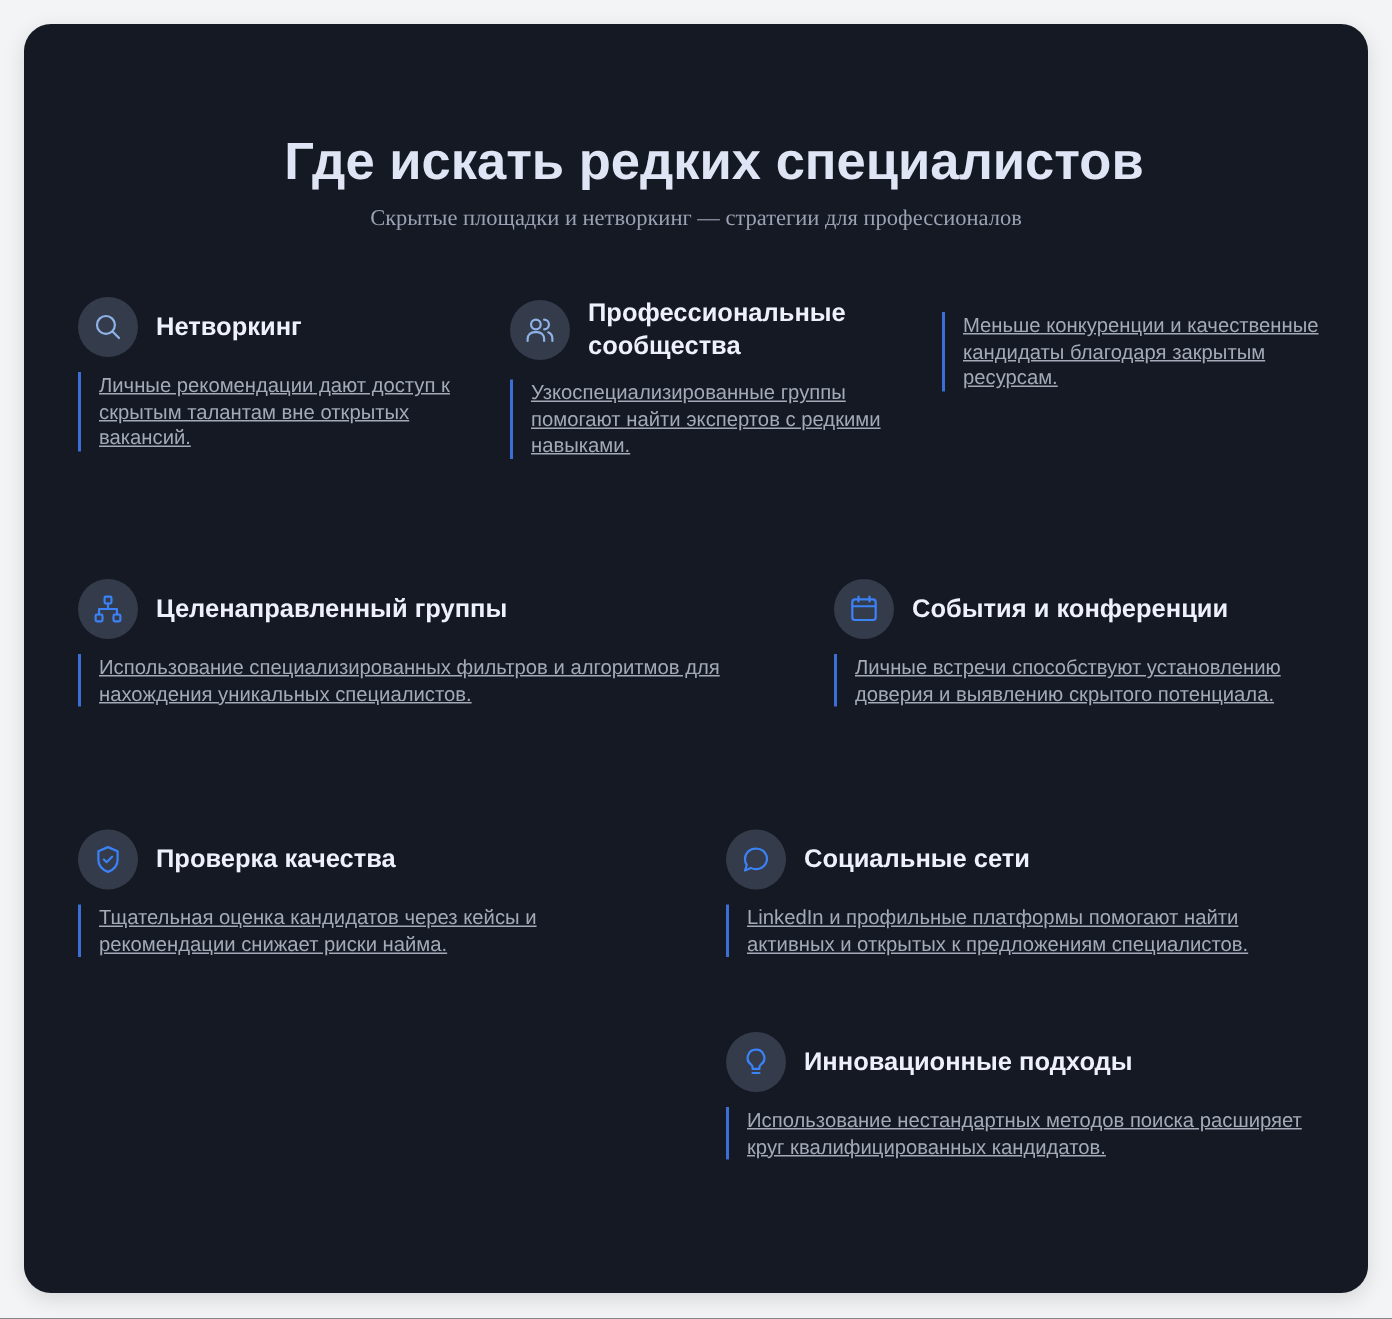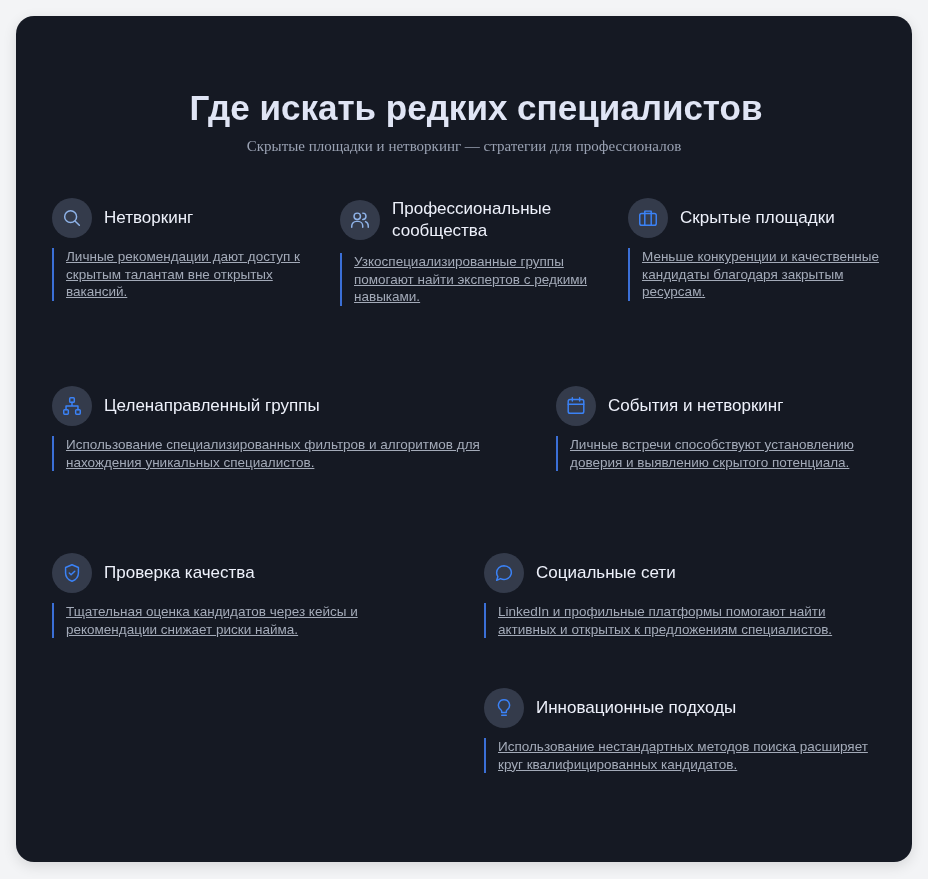--- a/index.html
+++ b/index.html
@@ -4,21 +4,21 @@
 <style>
   html, body { margin:0; padding:0; }
   body { width:928px; height:879px; background:#f3f4f6; font-family:"Liberation Sans", sans-serif; position:relative; overflow:hidden; }
   .card { position:absolute; left:16px; top:16px; width:896px; height:846px; background:#151923; border-radius:18px; box-shadow:0 4px 14px rgba(0,0,0,0.12); }
   .title { position:absolute; left:0; width:928px; top:88px; text-align:center; color:#e0e5f5; font-size:35px; font-weight:bold; margin:0;padding-left:12px; }
   .subtitle { position:absolute; left:0; width:928px; top:138px; text-align:center; color:#9aa2b3; font-size:15px; margin:0;font-family:Liberation Serif, serif; }
   .item { position:absolute; }
   .head { display:flex; align-items:center; }
   .icon { width:40px; height:40px; border-radius:50%; background:#343b4b; display:flex; align-items:center; justify-content:center; flex:0 0 40px; }
   .icon svg { width:22px; height:22px; fill:none; stroke-width:1.6; stroke-linecap:round; stroke-linejoin:round; }
-  .htitle { margin-left:12px; color:#eef1fb; font-size:17px; font-weight:normal; line-height:22px; }
+  .htitle { margin-left:12px; color:#eef1fb; font-size:17px; font-weight:bold; line-height:22px; }
   .desc { margin-top:10px; border-left:2px solid #3b6fd6; padding-left:12px; color:#a3aab8; font-size:13.5px; line-height:17.5px;text-decoration:underline; }
 </style>
 </head>
 <body>
 
 <div class="card"></div>
 
 <h1 class="title">Где искать редких специалистов</h1>
 <p class="subtitle">Скрытые площадки и нетворкинг — стратегии для профессионалов</p>
 
@@ -44,31 +44,20 @@
           <path d="M15 4.5a3.5 3.5 0 0 1 0 7"></path>
           <path d="M18 13.7a5 5 0 0 1 3 4.8V20"></path>
         </svg>
     </div>
     <div class="htitle">Профессиональные сообщества</div>
   </div>
   <div class="desc" style="margin-top:11px;">Узкоспециализированные группы помогают найти экспертов с редкими навыками.</div>
 </div>
 
 <div class="item" style="left:628px; top:198px; width:260px;">
-  <div class="head">
-    <div class="icon">
-      <svg viewBox="0 0 24 24" stroke="#3b82f6">
-          <rect x="3" y="7" width="18" height="13" rx="2"></rect>
-          <path d="M8.5 7V4.5h7V7"></path>
-          <line x1="8.5" y1="7" x2="8.5" y2="20"></line>
-          <line x1="15.5" y1="7" x2="15.5" y2="20"></line>
-        </svg>
-    </div>
-    <div class="htitle">Скрытые площадки</div>
-  </div>
   <div class="desc">Меньше конкуренции и качественные кандидаты благодаря закрытым ресурсам.</div>
 </div>
 
 <div class="item" style="left:52px; top:386px; width:460px;">
   <div class="head">
     <div class="icon">
       <svg viewBox="0 0 24 24" stroke="#3b82f6">
           <rect x="9.5" y="3" width="5" height="5" rx="1"></rect>
           <rect x="3" y="16" width="5" height="5" rx="1"></rect>
           <rect x="16" y="16" width="5" height="5" rx="1"></rect>
@@ -83,21 +72,21 @@
 <div class="item" style="left:556px; top:386px; width:330px;">
   <div class="head">
     <div class="icon">
       <svg viewBox="0 0 24 24" stroke="#3b82f6">
           <rect x="3.5" y="5" width="17" height="15" rx="2"></rect>
           <line x1="3.5" y1="10" x2="20.5" y2="10"></line>
           <line x1="8" y1="3" x2="8" y2="6.5"></line>
           <line x1="16" y1="3" x2="16" y2="6.5"></line>
         </svg>
     </div>
-    <div class="htitle">События и нетворкинг</div>
+    <div class="htitle">События и конференции</div>
   </div>
   <div class="desc">Личные встречи способствуют установлению доверия и выявлению скрытого потенциала.</div>
 </div>
 
 <div class="item" style="left:52px; top:553px; width:330px;">
   <div class="head">
     <div class="icon">
       <svg viewBox="0 0 24 24" stroke="#3b82f6">
           <path d="M12 3l7 3v6c0 4.5-3 7.5-7 9-4-1.5-7-4.5-7-9V6z"></path>
           <path d="M9 12l2 2 4-4"></path>

